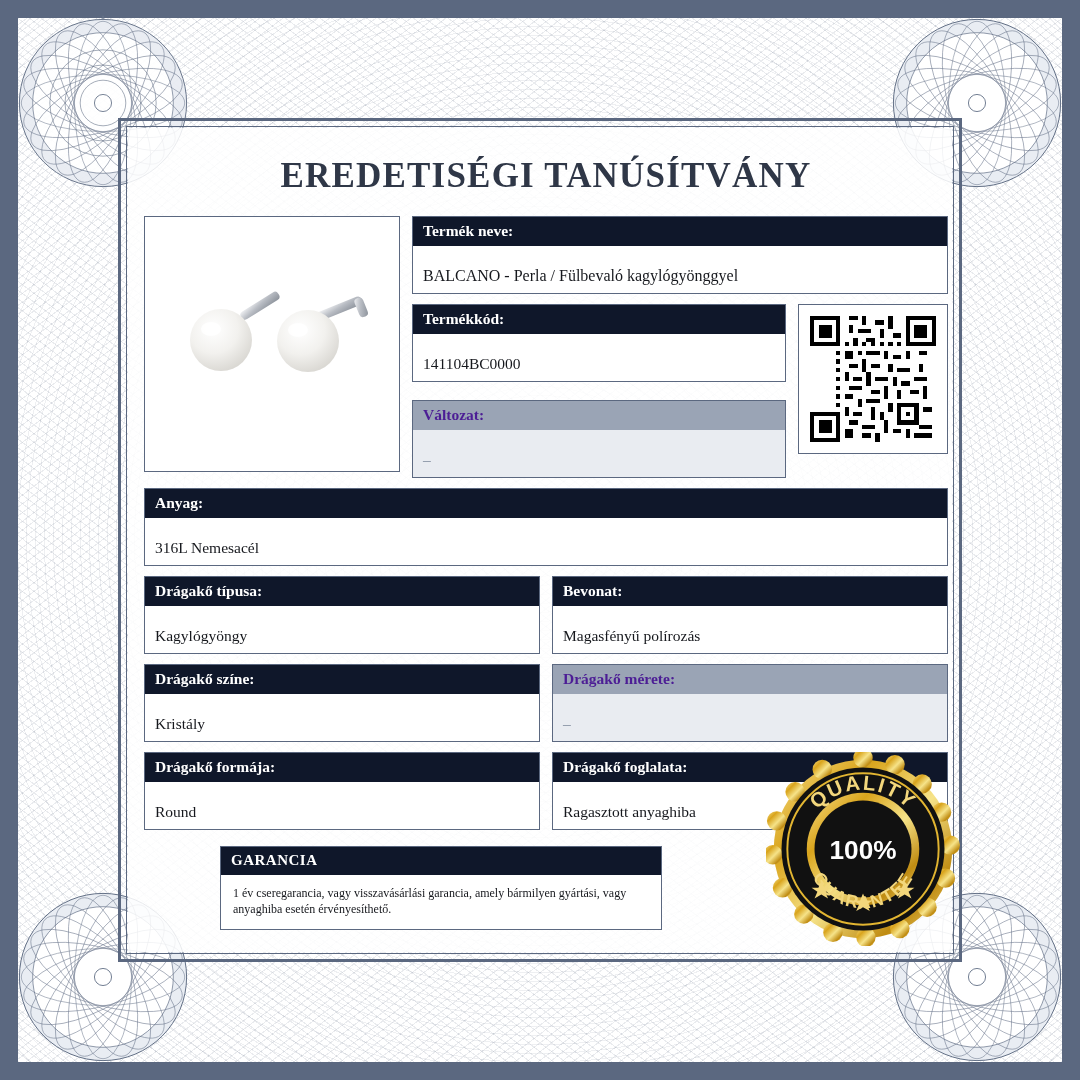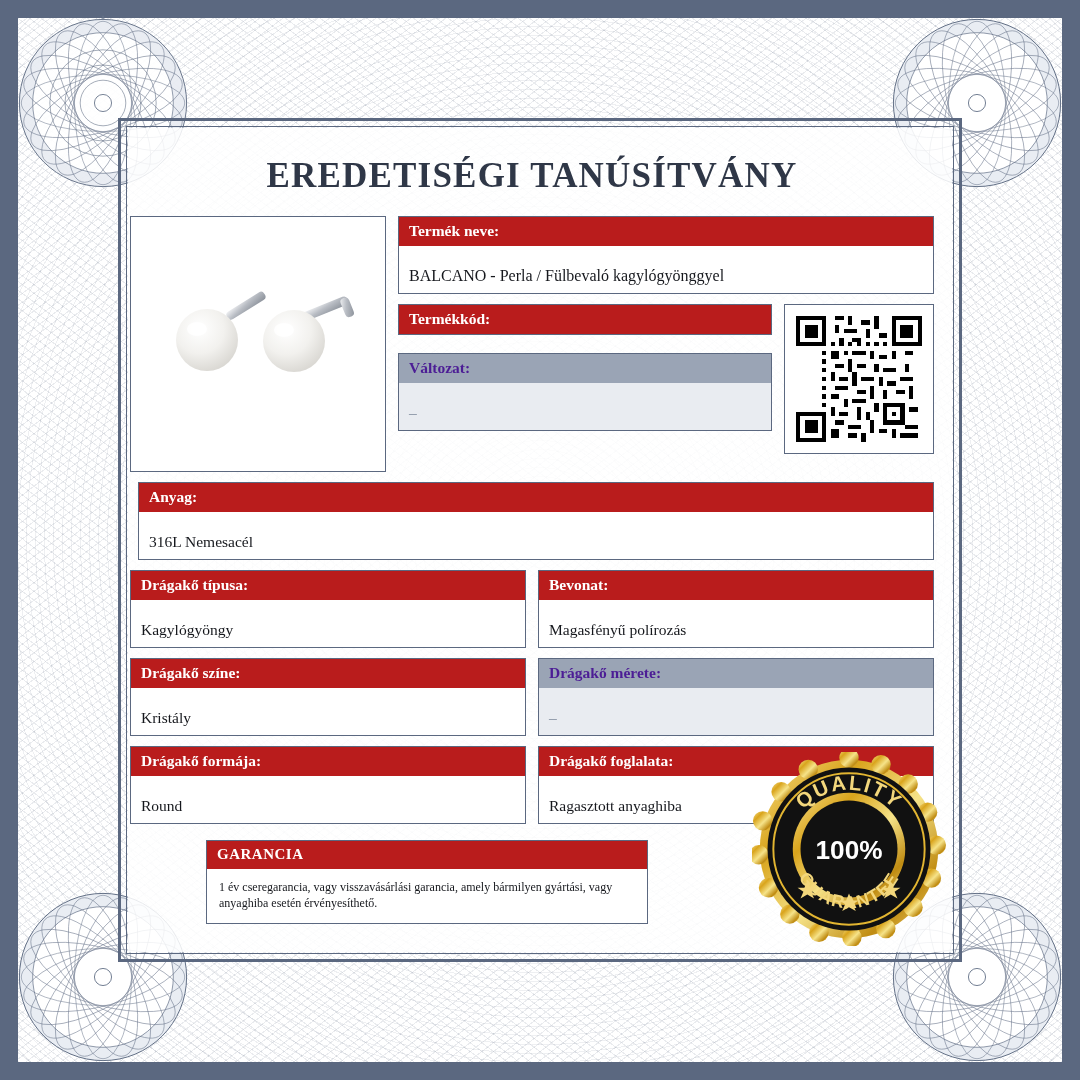--- a/index.html
+++ b/index.html
@@ -71,21 +71,21 @@
     height: 190px;
   }
   .rosette.tl { left: 8px;  top: 8px; }
   .rosette.tr { right: 8px; top: 8px; }
   .rosette.bl { left: 8px;  bottom: 8px; }
   .rosette.br { right: 8px; bottom: 8px; }
 
   
   .content {
     position: absolute;
-    left: 130px;
+    left: 144px;
     top: 138px;
     width: 804px;
     height: 804px;
   }
 
   .title {
     text-align: center;
     font-size: 35px;
     font-weight: bold;
     letter-spacing: 1.2px;
@@ -95,21 +95,21 @@
     font-family: "Liberation Serif", serif;
   }
 
   
   .field {
     border: 1px solid #5b6880;
     background: #ffffff;
     box-sizing: border-box;
   }
   .field-label {
-    background: #b91c1c;
+    background: #0f172a;
     color: #ffffff;
     font-weight: bold;
     font-size: 15.5px;
     padding: 5px 10px 6px 10px;
     font-family: "Liberation Serif", serif;
   }
   .field-value {
     background: #ffffff;
     color: #16181d;
     font-size: 15.5px;
@@ -167,21 +167,21 @@
     height: 148px;
     border: 1px solid #5b6880;
     background: #ffffff;
     display: flex;
     align-items: center;
     justify-content: center;
     flex: 0 0 auto;
   }
 
   
-  .row-full { margin-bottom: 10px; margin-left: 8px; }
+  .row-full { margin-bottom: 10px; }
   .row-two {
     display: flex;
     gap: 12px;
     margin-bottom: 10px;
   }
   .row-two > .field { flex: 1 1 0; }
 
   
   .warranty-wrap {
     margin-top: 16px;
@@ -359,20 +359,21 @@
 
         <div class="field name-field">
           <div class="field-label">Termék neve:</div>
           <div class="field-value">BALCANO - Perla / Fülbevaló kagylógyönggyel</div>
         </div>
 
         <div class="code-qr-row">
           <div class="code-col">
             <div class="field">
               <div class="field-label">Termékkód:</div>
+              <div class="field-value">141104BC0000</div>
             </div>
             <div class="field disabled">
               <div class="field-label">Változat:</div>
               <div class="field-value">–</div>
             </div>
           </div>
 
           <div class="qr-box">
             <svg width="126" height="126" viewBox="0 0 29 29" shape-rendering="crispEdges">
               <rect width="29" height="29" fill="#ffffff"></rect>

